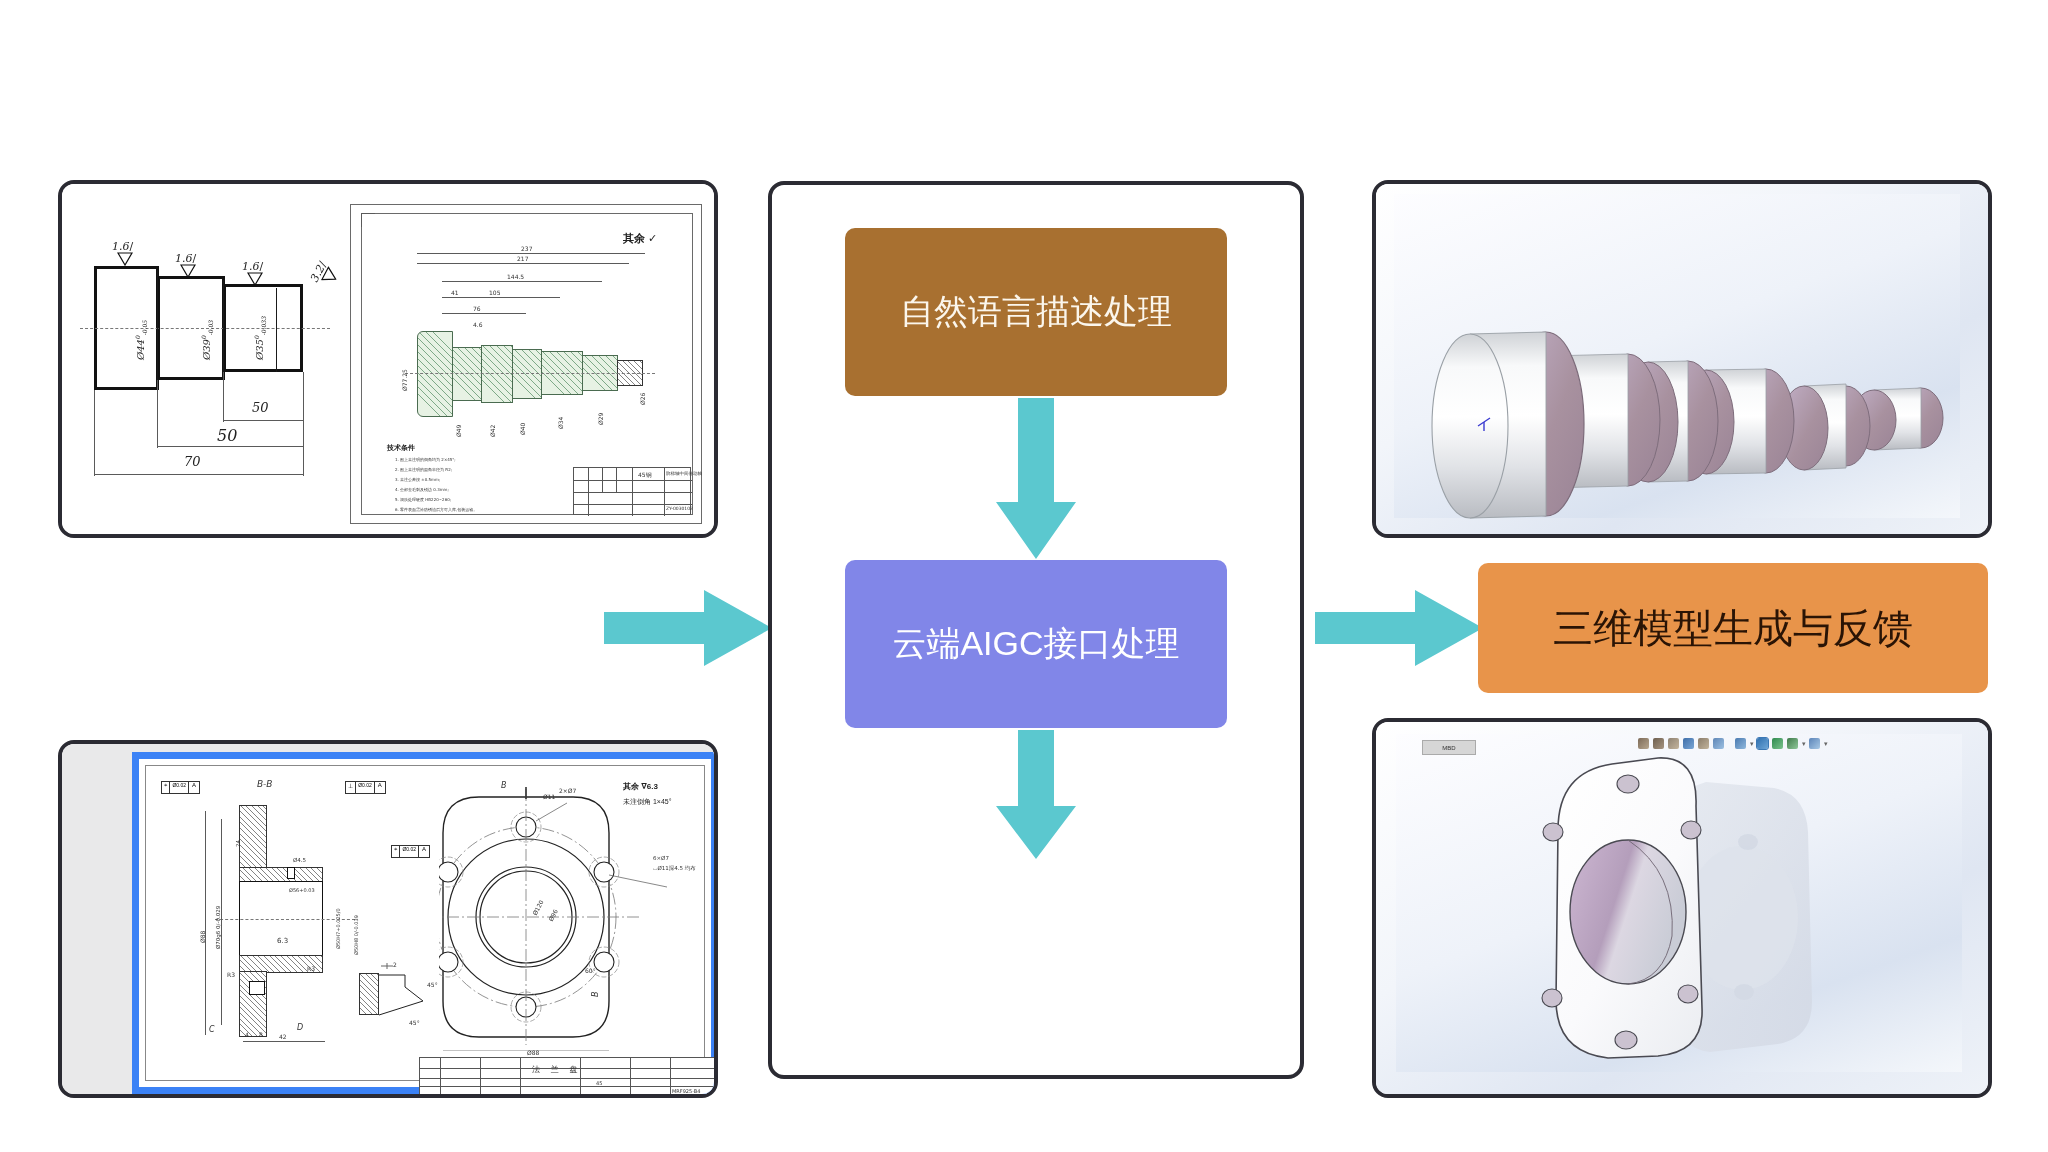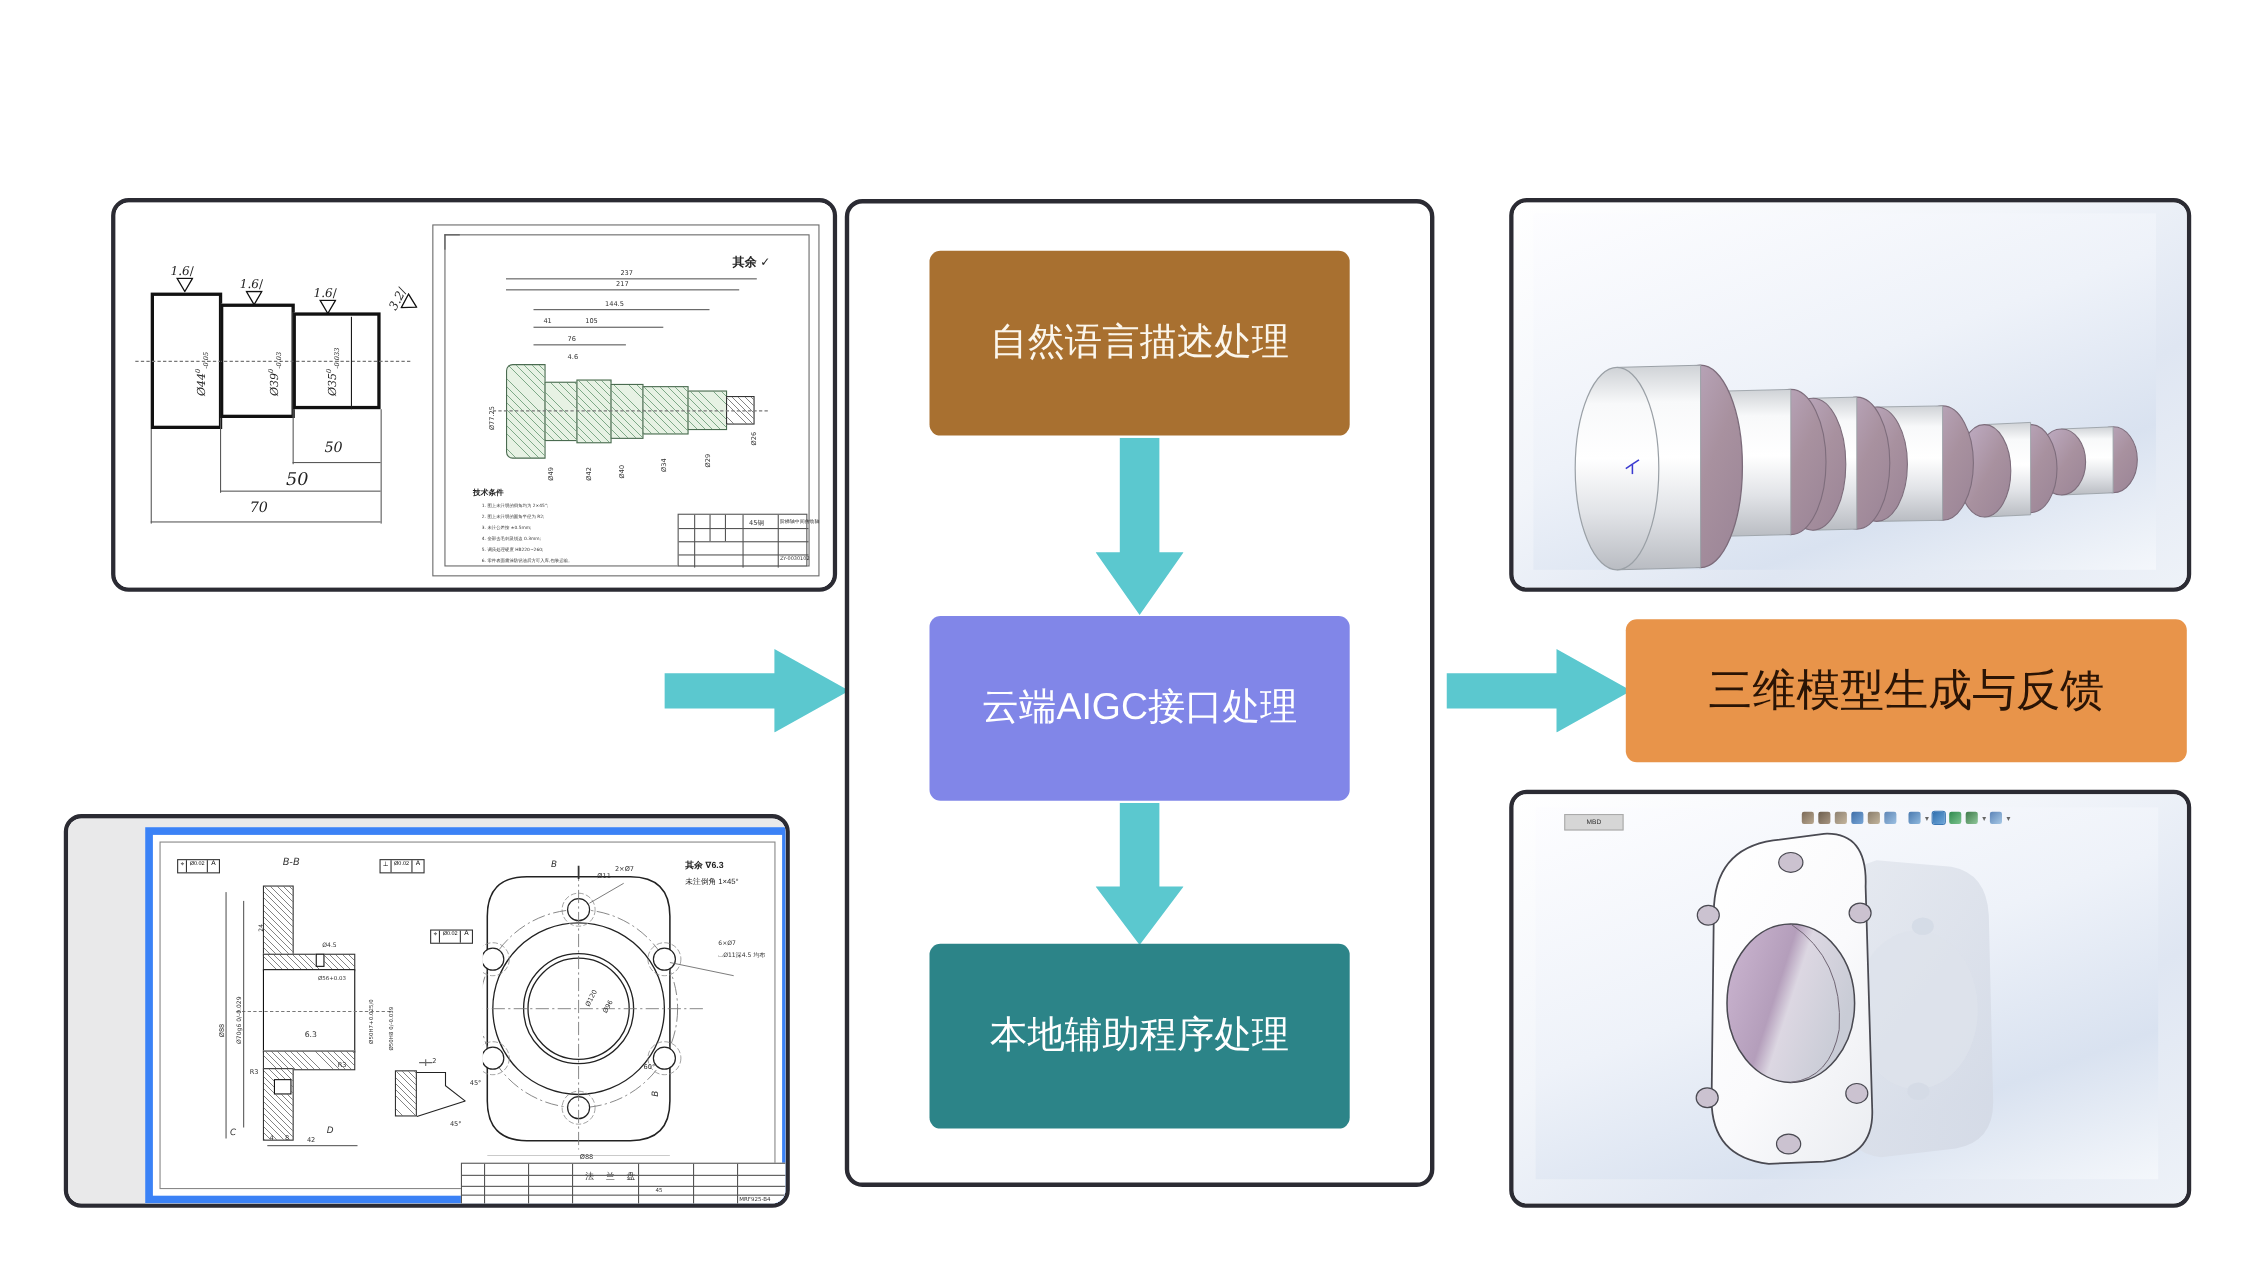--- a/index.html
+++ b/index.html
@@ -74,21 +74,21 @@
       linear-gradient(160deg,#fdfdff 0%,#eef2f9 45%,#d9e2f0 75%,#f4f7fb 100%);}
   .sw-tool{position:absolute;display:flex;gap:4px;align-items:center;}
   .sw-ic{width:11px;height:11px;border-radius:2px;}
 </style>
 </head>
 <body>
 
 <div id="stage">
 
 
-  <div class="panel" style="left:58px;top:180px;width:660px;height:358px;margin-left:43px;">
+  <div class="panel" style="left:58px;top:180px;width:660px;height:358px;">
     <div class="dwg">
 
       <div class="rect-o" style="left:32px;top:82px;width:65px;height:124px;"></div>
 
       <div class="rect-o" style="left:95px;top:92px;width:68px;height:104px;"></div>
 
       <div class="rect-o" style="left:161px;top:100px;width:80px;height:88px;"></div>
 
       <div class="centerline" style="left:18px;top:144px;width:250px;"></div>
 
@@ -349,23 +349,20 @@
   </svg>
 
   <div class="pbox" id="step2" style="left: 845px; top: 560px; width: 382px; height: 168px; background: rgb(129, 134, 232); color: rgb(255, 255, 255);">
     <span style="font-size:34px;">云端AIGC接口处理</span>
   </div>
 
   <svg class="arrow-d" style="left:996px;top:730px;" width="80" height="130">
     <polygon id="ar3" points="22,0 58,0 58,76 80,76 40,129 0,76 22,76" fill="#5BC8CF"></polygon>
   </svg>
 
-  <div class="pbox" id="step3" style="left: 845px; top: 858px; width: 382px; height: 168px; background: rgb(44, 132, 136); color: rgb(255, 255, 255);">
-    <span style="font-size:34px;">本地辅助程序处理</span>
-  </div>
 
   <svg class="arrow-r" style="left:1315px;top:590px;" width="170" height="76">
     <polygon id="ar4" points="0,22 100,22 100,0 168,38 100,76 100,54 0,54" fill="#5BC8CF"></polygon>
   </svg>
 
   <div class="pbox" id="outBox" style="left: 1478px; top: 563px; width: 510px; height: 130px; background: rgb(232, 148, 74); color: rgb(42, 20, 5);">
     <span style="font-size:40px;">三维模型生成与反馈</span>
   </div>
 
   <div class="panel" style="left:1372px;top:180px;width:620px;height:358px;">

